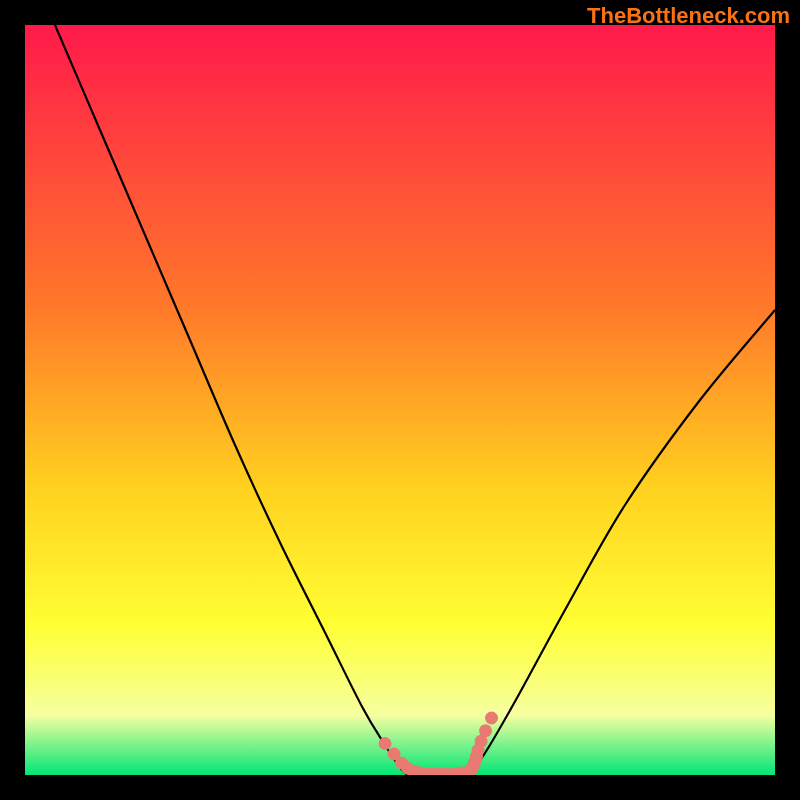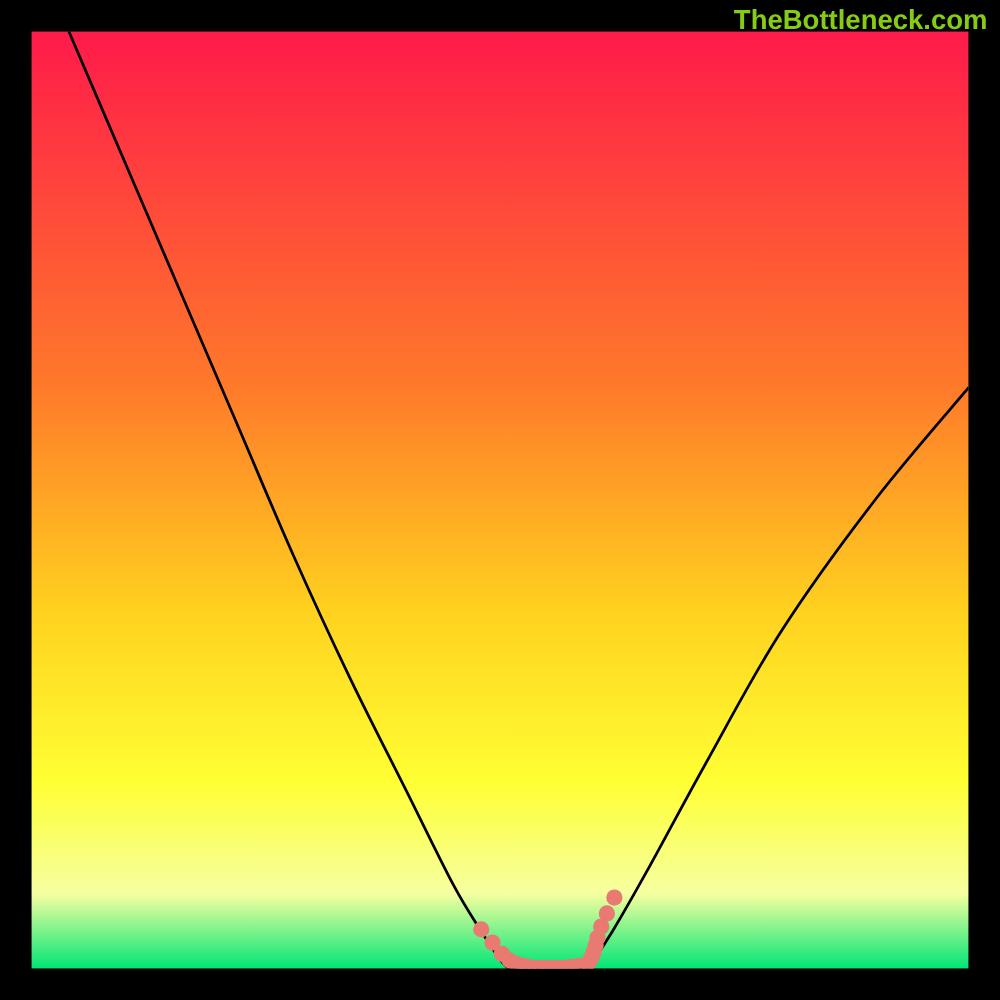--- a/index.html
+++ b/index.html
@@ -15,21 +15,21 @@
     background: #000000;
     position: relative;
   }
   .watermark {
     position: absolute;
     top: 3px;
     right: 10px;
     font-family: Arial, Helvetica, sans-serif;
     font-size: 22px;
     font-weight: 600;
-    color: #84cc16;
+    color: #f97316;
     letter-spacing: 0px;
     z-index: 5;
   }
   .plot-area {
     position: absolute;
     left: 25px;
     top: 25px;
     width: 750px;
     height: 750px;
     overflow: hidden;

